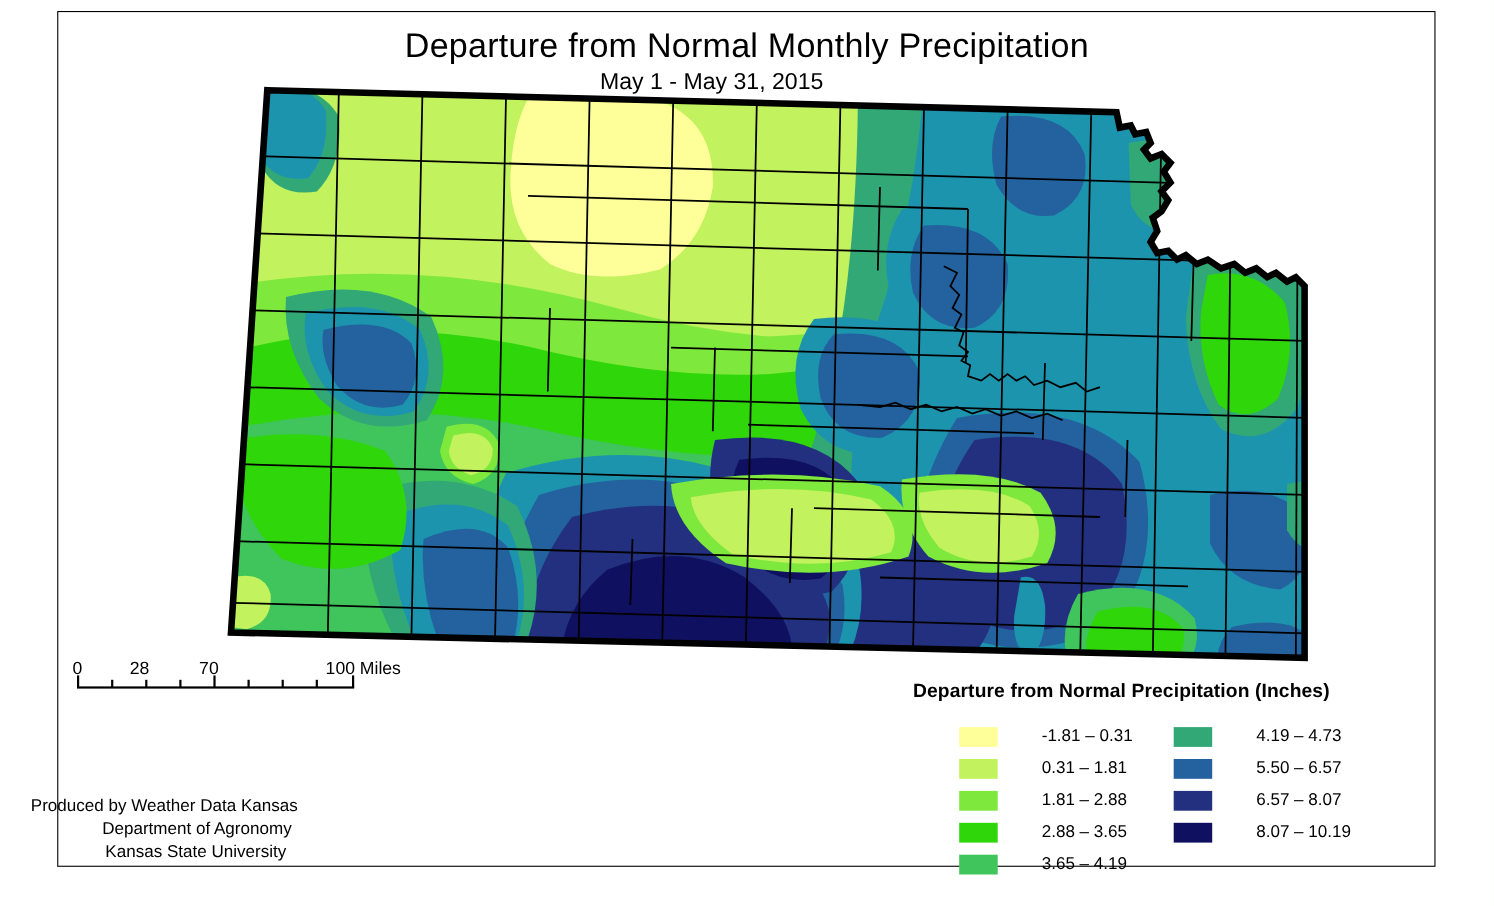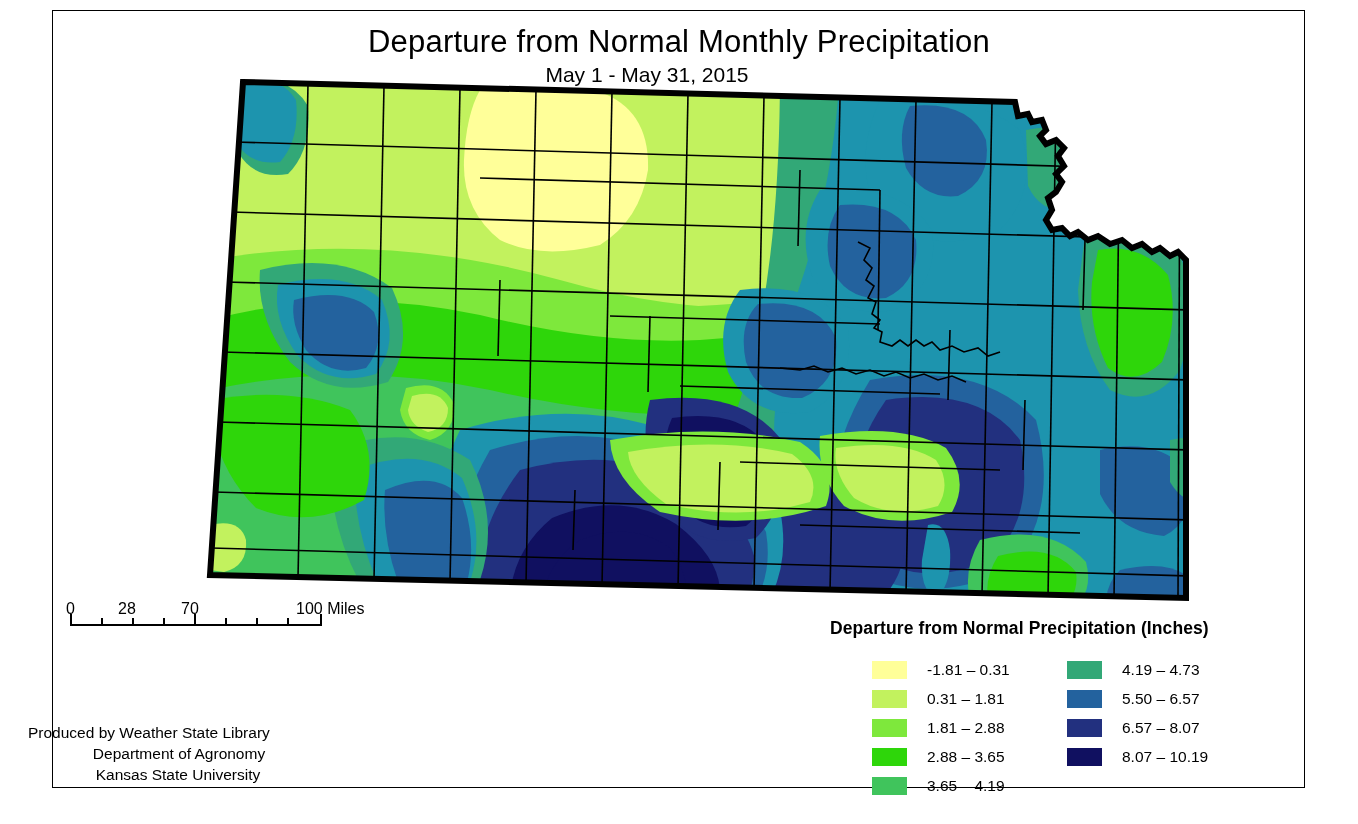--- a/index.html
+++ b/index.html
@@ -29,21 +29,21 @@
   #attrib div{white-space:nowrap;}
   #attrib .l1{text-align:left;}
   #attrib .l2{text-align:center;padding-right:28px;}
   #attrib .l3{text-align:center;padding-right:30px;}
 
   
   #legend{position:absolute;left:830px;top:618px;width:500px;}
   #legend-title{font-size:17.5px;font-weight:bold;white-space:nowrap;letter-spacing:.1px;}
   #legend-cols{display:flex;margin-top:16px;margin-left:42px;}
   .legend-col{width:195px;}
-  .legend-row{display:flex;align-items:center;height:29px;}
+  .legend-row{display:flex;align-items:center;height:29px;gap:20px;}
   .legend-sw{width:35px;height:18px;flex:0 0 35px;}
   .legend-lbl{font-size:15.5px;margin-left:20px;white-space:nowrap;}
 </style>
 </head>
 <body>
 
 <div id="frame"></div>
 
 <div id="title">Departure from Normal Monthly Precipitation</div>
 <div id="subtitle">May 1 - May 31, 2015</div>
@@ -257,21 +257,21 @@
   <div class="tick minor" style="left:66px;"></div>
   <div class="tick minor" style="left:97px;"></div>
   <div class="tick major" style="left:128px;"></div>
   <div class="tick minor" style="left:159px;"></div>
   <div class="tick minor" style="left:190px;"></div>
   <div class="tick minor" style="left:221px;"></div>
   <div class="tick major" style="left:254px;"></div>
 </div>
 
 <div id="attrib">
-  <div class="l1">Produced by Weather State Library</div>
+  <div class="l1">Produced by Weather Data Kansas</div>
   <div class="l2">Department of Agronomy</div>
   <div class="l3">Kansas State University</div>
 </div>
 
 <div id="legend">
   <div id="legend-title">Departure from Normal Precipitation (Inches)</div>
   <div id="legend-cols">
     <div class="legend-col">
       <div class="legend-row">
         <span class="legend-sw" style="background: rgb(255, 255, 153);"></span>

